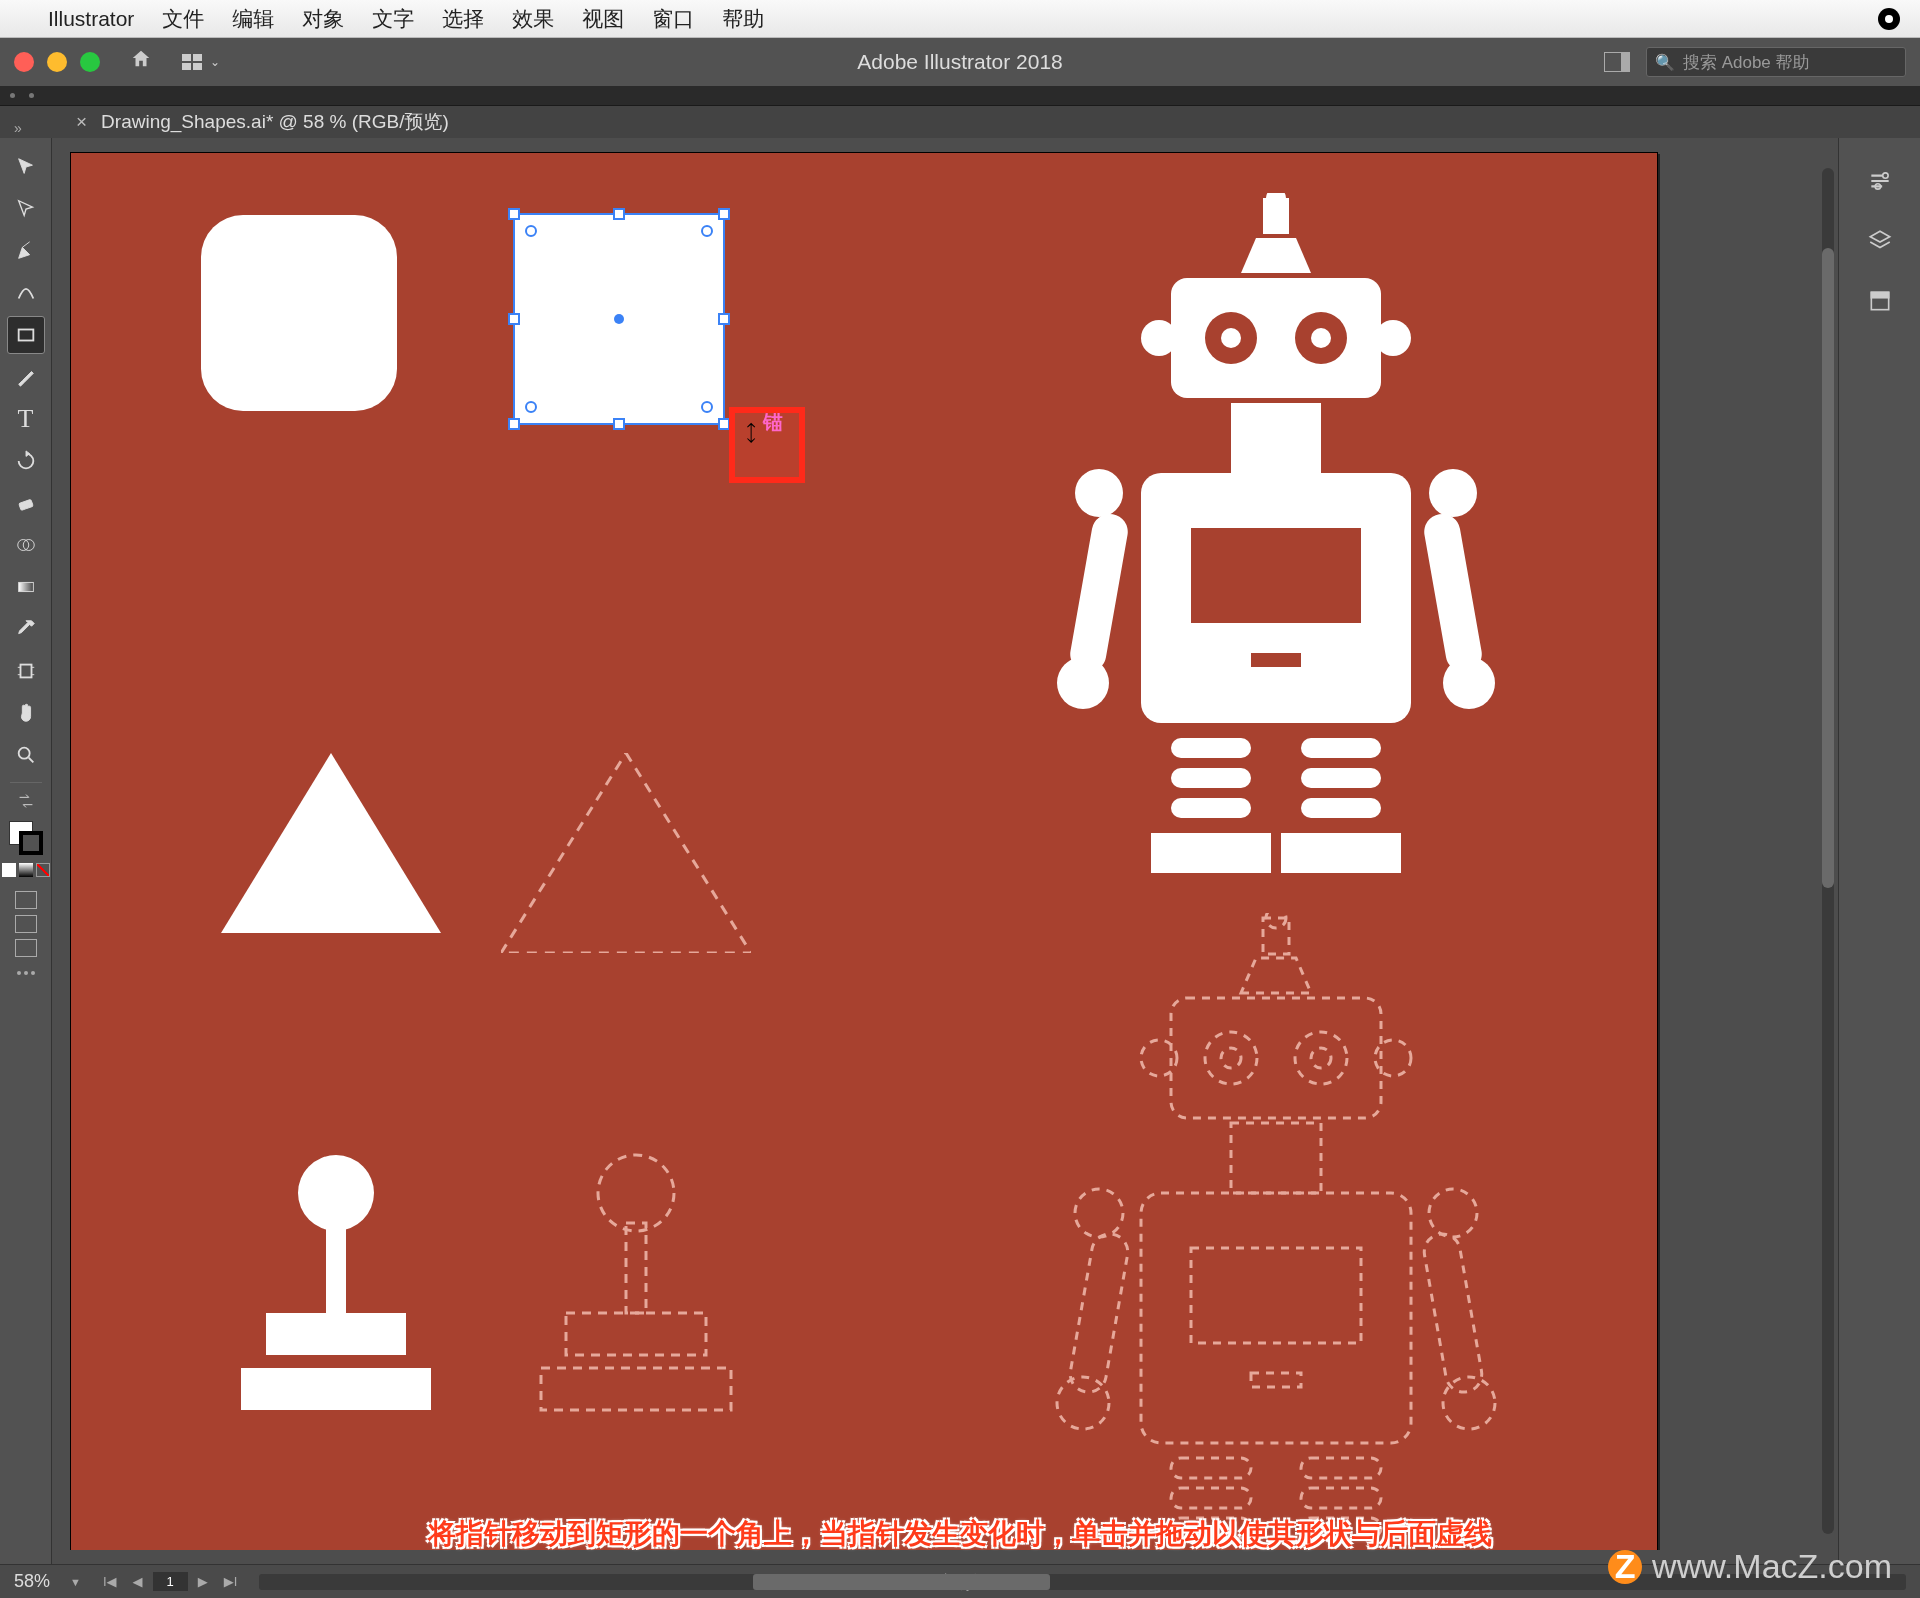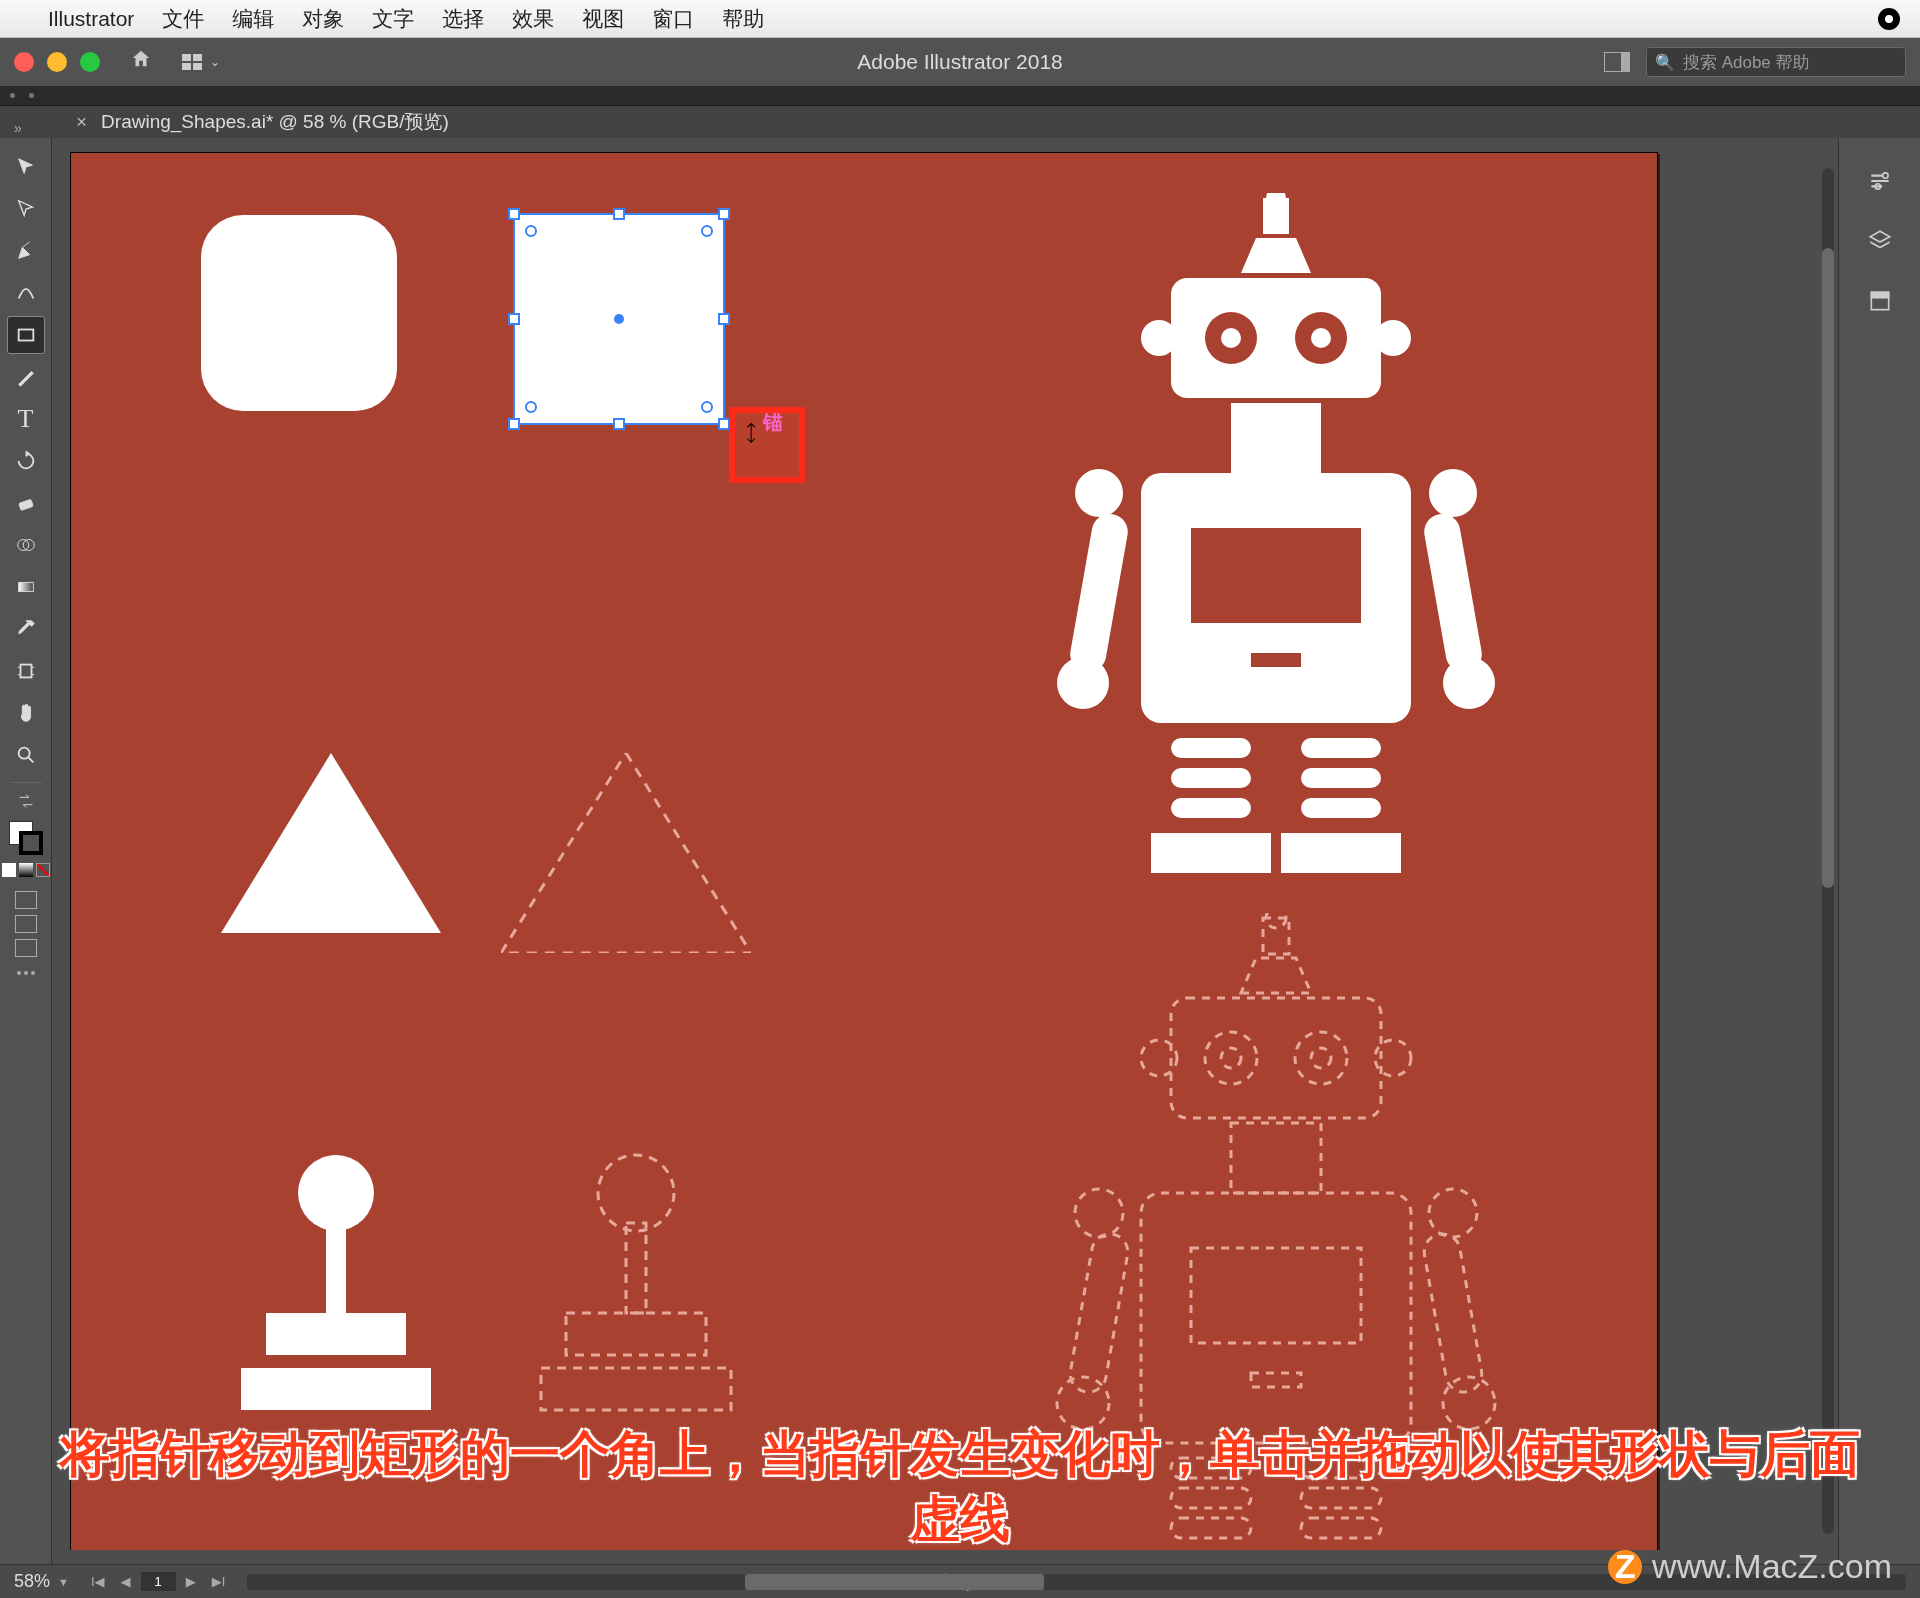--- a/index.html
+++ b/index.html
@@ -92,31 +92,31 @@
 .robot-dash{position:absolute;left:970px;top:760px;}
 .robot-dash svg{width:470px;height:690px;}
 
 
 .rightpanel{width:82px;background:#525252;border-left:1px solid #333;display:flex;flex-direction:column;align-items:center;padding-top:28px;gap:30px;}
 .rightpanel .ico{width:30px;height:30px;color:#ccc;display:flex;align-items:center;justify-content:center;font-size:24px;}
 .rightpanel svg{width:26px;height:26px;stroke:#ccc;fill:none;stroke-width:1.5;}
 
 
 .statusbar{height:34px;background:#4a4a4a;border-top:1px solid #333;display:flex;align-items:center;color:#ddd;font-size:18px;padding:0 14px;gap:16px;}
-.statusbar .zoom{display:flex;align-items:center;gap:8px;}
+.statusbar .zoom{display:flex;align-items:center;gap:20px;}
 .statusbar .zoom .chev{font-size:11px;color:#aaa;}
 .statusbar .nav{display:flex;align-items:center;gap:4px;}
 .statusbar .nav span{padding:2px 6px;color:#aaa;font-size:13px;}
 .statusbar .nav .page{background:#333;padding:2px 14px;color:#fff;}
 .statusbar .hsb{flex:1;height:16px;background:#3a3a3a;border-radius:3px;position:relative;}
 .statusbar .hsb .thumb{position:absolute;left:30%;width:18%;top:0;bottom:0;background:#6a6a6a;border-radius:3px;}
 .statusbar .label{position:absolute;left:50%;transform:translateX(-50%);}
 
 
-.instruction{position:absolute;left:0;right:0;bottom:46px;text-align:center;font-size:50px;font-weight:800;color:#ff3b1a;text-shadow:-2px -2px 0 #fff,2px -2px 0 #fff,-2px 2px 0 #fff,2px 2px 0 #fff,0 0 4px #fff;line-height:1.3;padding:0 40px;pointer-events:none;}
+.instruction{position:absolute;left:0;right:0;bottom:46px;text-align:center;font-size:28px;font-weight:800;color:#ff3b1a;text-shadow:-2px -2px 0 #fff,2px -2px 0 #fff,-2px 2px 0 #fff,2px 2px 0 #fff,0 0 4px #fff;line-height:1.3;padding:0 40px;pointer-events:none;}
 .watermark{position:absolute;right:28px;bottom:12px;font-size:34px;color:#cfcfcf;display:flex;align-items:center;gap:10px;}
 .watermark .z{width:34px;height:34px;border-radius:50%;background:#ff8c1a;color:#fff;display:flex;align-items:center;justify-content:center;font-weight:bold;}
 </style>
 </head>
 <body>
 
 <div class="mac-menubar">
   <span class="apple"></span>
   <span class="appname">Illustrator</span>
   <span>文件</span>

